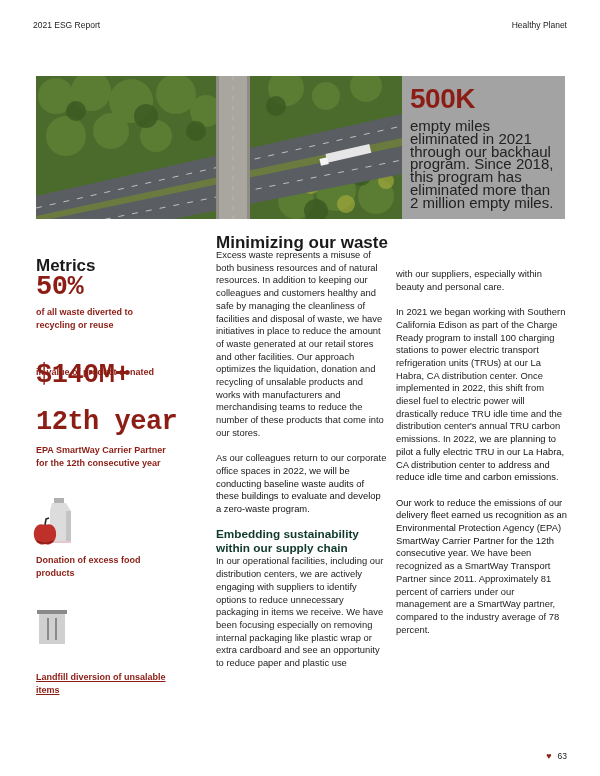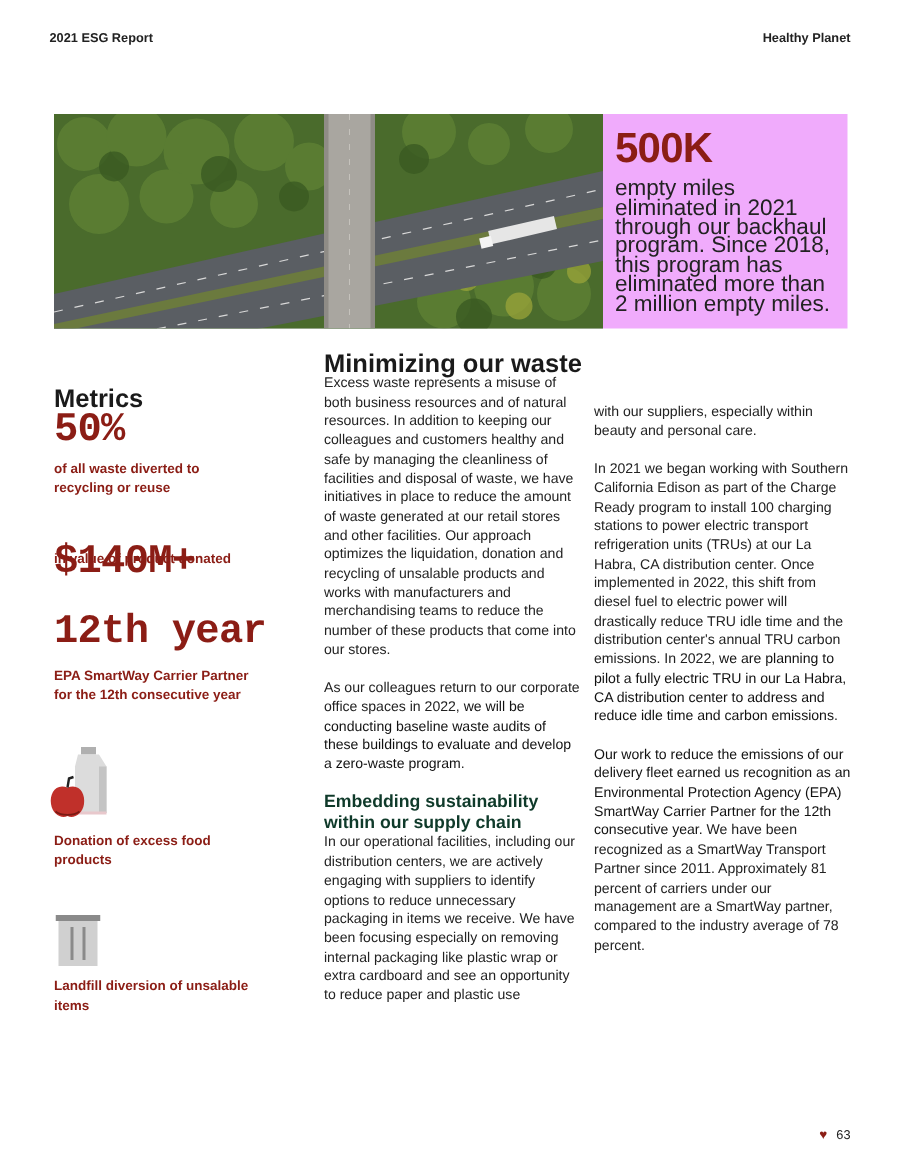--- a/index.html
+++ b/index.html
@@ -1,44 +1,44 @@
 <!DOCTYPE html>
 <html><head>
 <meta charset="utf-8">
 <style>
   * { box-sizing: border-box; margin: 0; padding: 0; }
   html, body { width: 600px; height: 776px; background: #ffffff; overflow: hidden; }
   body { position: relative; font-family: "Liberation Sans", sans-serif; color: #1a1a1a; }
 
-  .hdr { position: absolute; top: 20px; font-size: 8.5px; color: #222; font-weight: bold; }
+  .hdr { position: absolute; top: 20px; font-size: 8.5px; color: #222; }
   .hdr.left { left: 33px; }
   .hdr.right { right: 33px; }
 
   .hero { position: absolute; left: 36px; top: 76px; width: 366px; height: 143px; overflow: hidden; background: #3d5a2a; }
   .hero svg { display: block; }
 
-  .callout { position: absolute; left: 402px; top: 76px; width: 163px; height: 143px; background: #f0abfc; padding: 8px 8px 0 8px; }
+  .callout { position: absolute; left: 402px; top: 76px; width: 163px; height: 143px; background: #a3a3a3; padding: 8px 8px 0 8px; }
   .callout .big { font-size: 28px; font-weight: 900; color: #8b1d15; letter-spacing: -0.5px; line-height: 30px; }
   .callout .txt { margin-top: 6px; font-size: 15px; line-height: 12.8px; color: #222; }
 
   .metrics { position: absolute; left: 36px; top: 256px; width: 165px; }
   .metrics .title { font-size: 17px; font-weight: 700; color: #1a1a1a; }
   .metric-val { font-size: 27px; font-weight: 900; color: #8b1d15; line-height: 30px; letter-spacing: -0.5px; font-family: Liberation Mono, monospace; }
   .metric-lbl { font-size: 9px; font-weight: 700; color: #8b1d15; line-height: 12.5px; }
   .m1 { position: absolute; left: 36px; top: 272px; }
   .m1l { position: absolute; left: 36px; top: 306px; width: 130px; }
   .m2 { position: absolute; left: 36px; top: 360px; }
   .m2l { position: absolute; left: 36px; top: 366px; width: 160px; }
   .m3 { position: absolute; left: 36px; top: 407px; }
   .m3l { position: absolute; left: 36px; top: 444px; width: 130px; }
 
   .icon-food { position: absolute; left: 33px; top: 498px; width: 45px; height: 48px; }
   .lbl-food { position: absolute; left: 36px; top: 554px; width: 130px; font-size: 9px; font-weight: 700; color: #8b1d15; line-height: 12.5px; }
   .icon-bin { position: absolute; left: 37px; top: 608px; width: 30px; height: 36px; }
-  .lbl-bin { position: absolute; left: 36px; top: 651px; width: 130px; font-size: 9px; font-weight: 700; color: #8b1d15; line-height: 12.5px; }
+  .lbl-bin { position: absolute; left: 36px; top: 671px; width: 130px; font-size: 9px; font-weight: 700; color: #8b1d15; line-height: 12.5px; text-decoration: underline; }
 
   .col2 { position: absolute; left: 216px; top: 236px; width: 172px; font-size: 9.4px; line-height: 12.7px; color: #222; }
   .col3 { position: absolute; left: 396px; top: 236px; width: 172px; font-size: 9.4px; line-height: 12.7px; color: #222; margin-top: 32px; }
   h2 { font-size: 17px; font-weight: 700; color: #1a1a1a; line-height: 13px; }
   h2.green { color: #0f3a2a; font-size: 11.8px; line-height: 13.5px; }
   p { margin-bottom: 12.7px; }
   b { font-weight: 400; color: #111; }
 
   .footer { position: absolute; right: 33px; top: 751px; font-size: 8.5px; color: #222; display: flex; align-items: center; gap: 6px; }
   .heart { color: #8b1d15; font-size: 9px; }

